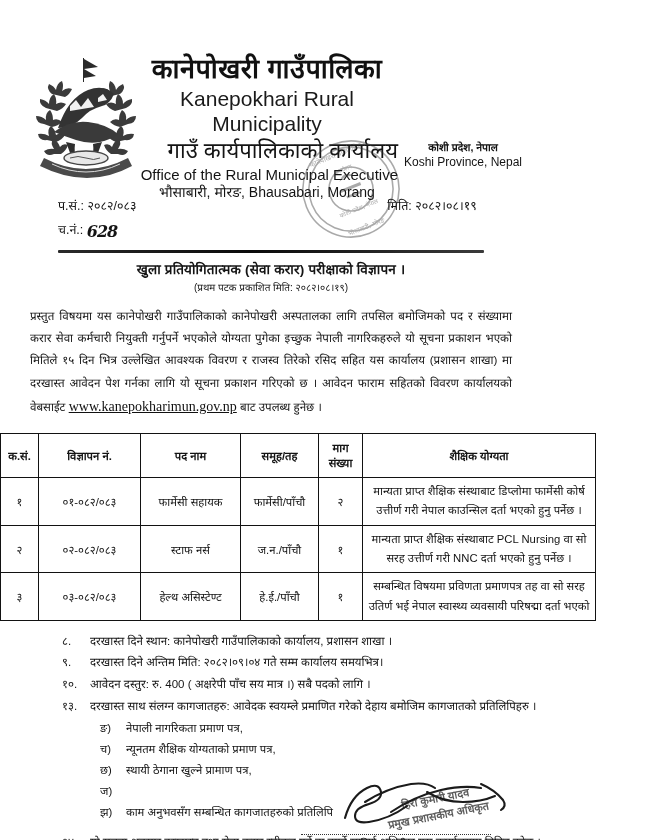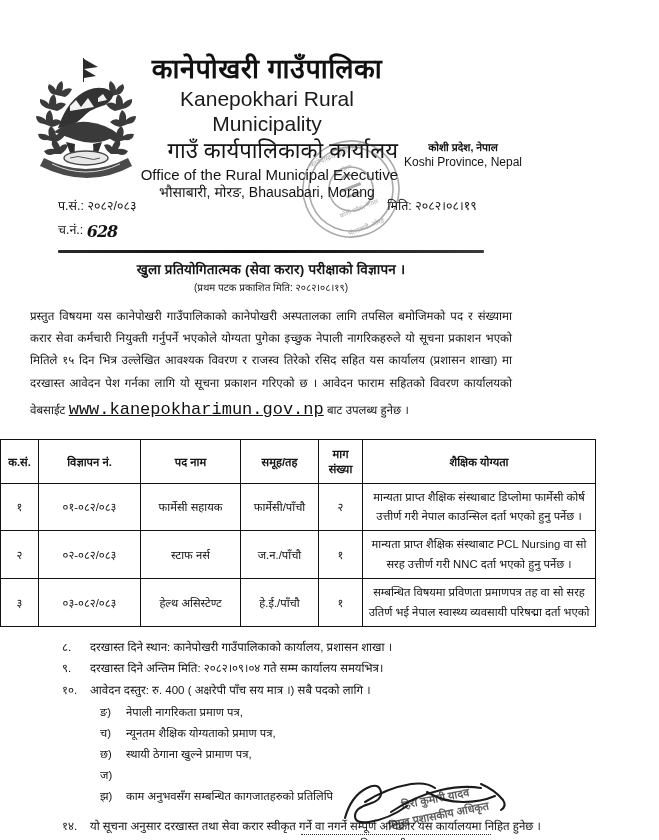--- a/index.html
+++ b/index.html
@@ -121,22 +121,22 @@
   .para {
     margin: 11px 30px 0 30px;
     font-size: 11.6px;
     line-height: 1.92;
     text-align: justify;
     text-justify: inter-word;
   }
   .para a, .url {
     text-decoration: underline;
     color: #111;
-    font-size: 17px;
-    font-family: Liberation Mono, monospace;
+    font-size: 14px;
+    font-family: Liberation Serif, serif;
   }
 
   
   table.vac {
     margin: 12px auto 0 auto;
     width: 596px;
     border-collapse: collapse;
     table-layout: fixed;
   }
   table.vac th, table.vac td {
@@ -373,20 +373,24 @@
       <span class="tx">दरखास्त दिने स्थान: कानेपोखरी गाउँपालिकाको कार्यालय, प्रशासन शाखा ।</span>
     </li>
     <li>
       <span class="no">९.</span>
       <span class="tx">दरखास्त दिने अन्तिम मिति: २०८२।०९।०४ गते सम्म कार्यालय समयभित्र।</span>
     </li>
     <li>
       <span class="no">१०.</span>
       <span class="tx">आवेदन दस्तुर: रु. 400 ( अक्षरेपी पाँच सय मात्र ।) सबै पदको लागि ।</span>
     </li>
+    <li>
+      <span class="no">१३.</span>
+      <span class="tx">दरखास्त साथ संलग्न कागजातहरु: आवेदक स्वयम्ले प्रमाणित गरेको देहाय बमोजिम कागजातको प्रतिलिपिहरु ।</span>
+    </li>
   </ol>
 
   <ul class="subs">
     <li>
       <span class="no">ङ)</span>
       <span class="tx">नेपाली नागरिकता प्रमाण पत्र,</span>
     </li>
     <li>
       <span class="no">च)</span>
       <span class="tx">न्यूनतम शैक्षिक योग्यताको प्रमाण पत्र,</span>

